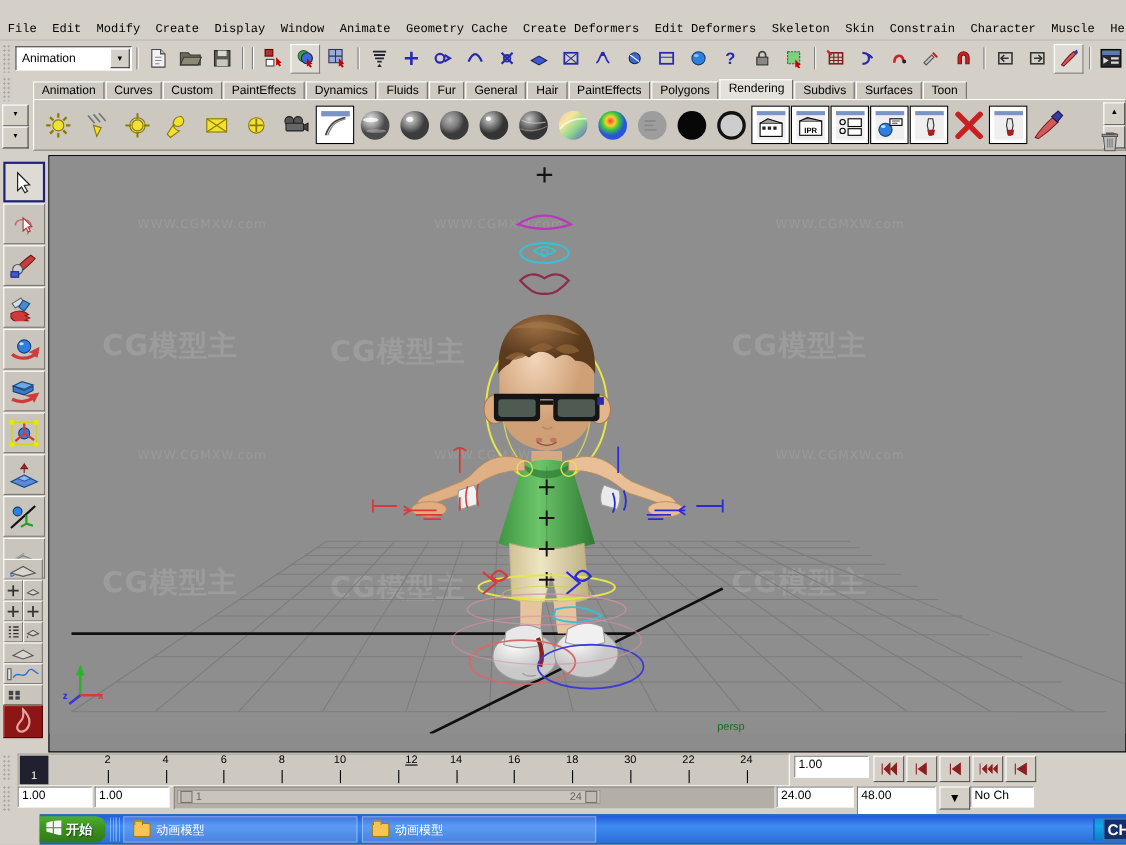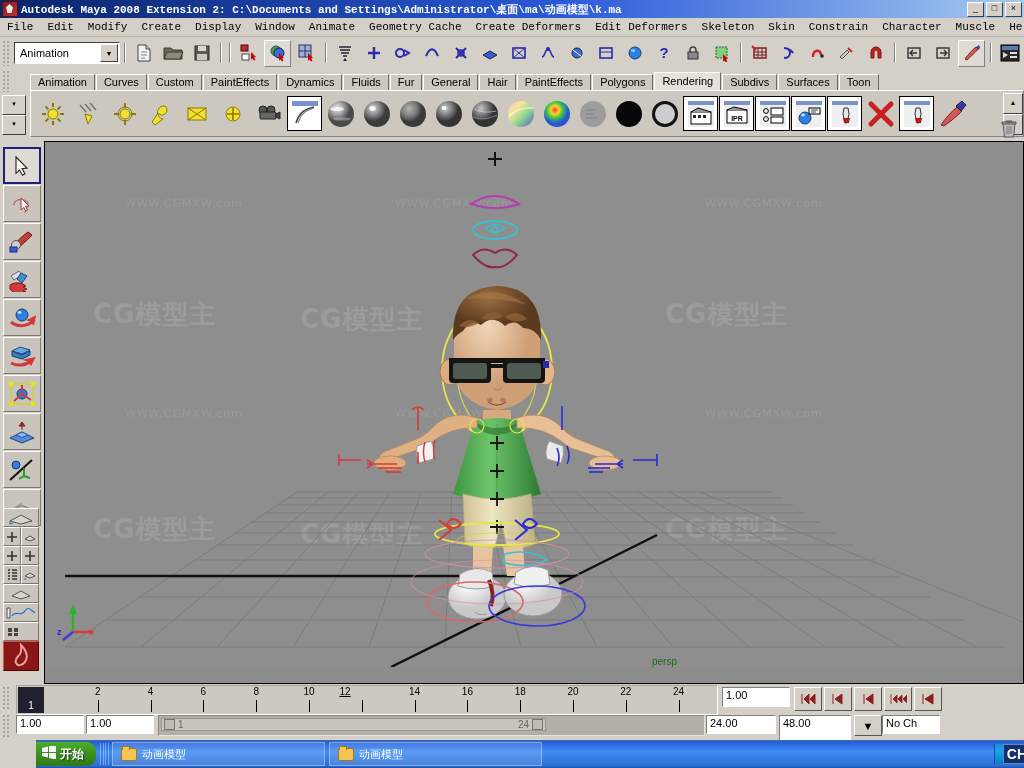--- a/index.html
+++ b/index.html
@@ -274,29 +274,20 @@
   .maya-ic{
     width:13px;height:13px;background:linear-gradient(135deg,#8e2020,#c84040);
     border:1px solid #5a1010;flex:0 0 auto;
   }
 </style>
 </head>
 <body>
 
 <div class="app">
 
-  <div class="titlebar">
-    <div class="title-icon"></div>
-    <div class="title-text">Autodesk Maya 2008 Extension 2: C:\Documents and Settings\Administrator\桌面\ma\动画模型\k.ma</div>
-    <div class="win-btns">
-      <div class="win-btn">_</div>
-      <div class="win-btn">□</div>
-      <div class="win-btn">×</div>
-    </div>
-  </div>
 
   <div class="menubar" id="menubar">
       <div class="mi">File</div>
       <div class="mi">Edit</div>
       <div class="mi">Modify</div>
       <div class="mi">Create</div>
       <div class="mi">Display</div>
       <div class="mi">Window</div>
       <div class="mi">Animate</div>
       <div class="mi">Geometry Cache</div>
@@ -1158,29 +1149,29 @@
       <div class="ticklabel" style="left: 80.8px;">2</div>
       <div class="tick" style="left: 133.6px;"></div>
       <div class="ticklabel" style="left: 133.6px;">4</div>
       <div class="tick" style="left: 186.4px;"></div>
       <div class="ticklabel" style="left: 186.4px;">6</div>
       <div class="tick" style="left: 239.2px;"></div>
       <div class="ticklabel" style="left: 239.2px;">8</div>
       <div class="tick" style="left: 292px;"></div>
       <div class="ticklabel" style="left: 292px;">10</div>
       <div class="tick" style="left: 344.8px;"></div>
-      <div class="ticklabel" style="left: 328px; text-decoration: underline;">12</div>
+      <div class="ticklabel" style="left: 357px; text-decoration: underline;">12</div>
       <div class="tick" style="left: 397.6px;"></div>
       <div class="ticklabel" style="left: 397.6px;">14</div>
       <div class="tick" style="left: 450.4px;"></div>
       <div class="ticklabel" style="left: 450.4px;">16</div>
       <div class="tick" style="left: 503.2px;"></div>
       <div class="ticklabel" style="left: 503.2px;">18</div>
       <div class="tick" style="left: 556px;"></div>
-      <div class="ticklabel" style="left: 556px;">20</div>
+      <div class="ticklabel" style="left: 556px;">30</div>
       <div class="tick" style="left: 608.8px;"></div>
       <div class="ticklabel" style="left: 608.8px;">22</div>
       <div class="tick" style="left: 661.6px;"></div>
       <div class="ticklabel" style="left: 661.6px;">24</div>
     </div>
 
   <div class="fld" style="position:absolute;left:722px;top:687px;width:68px;height:20px;">1.00</div>
 
   <div style="position:absolute;left:794px;top:687px;display:flex;">
     <div class="playbtn">

